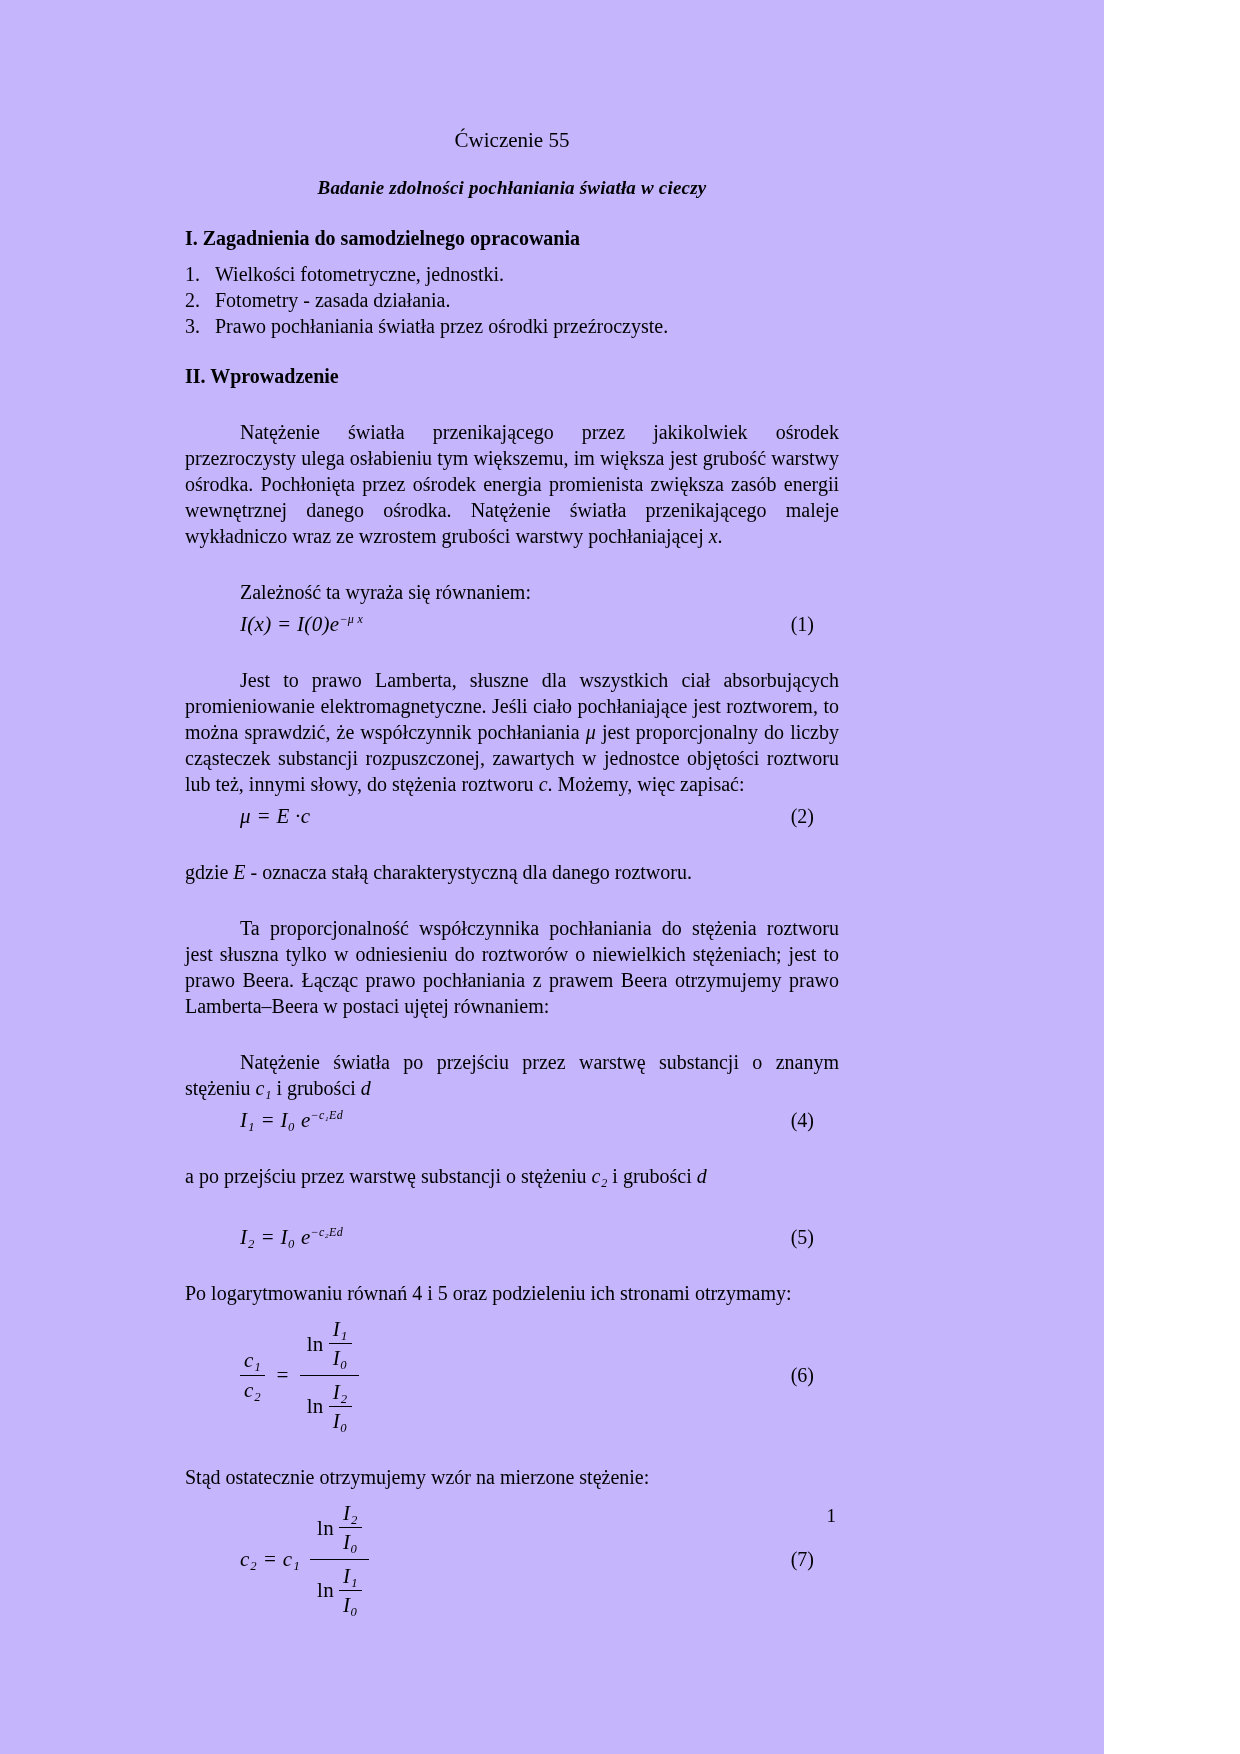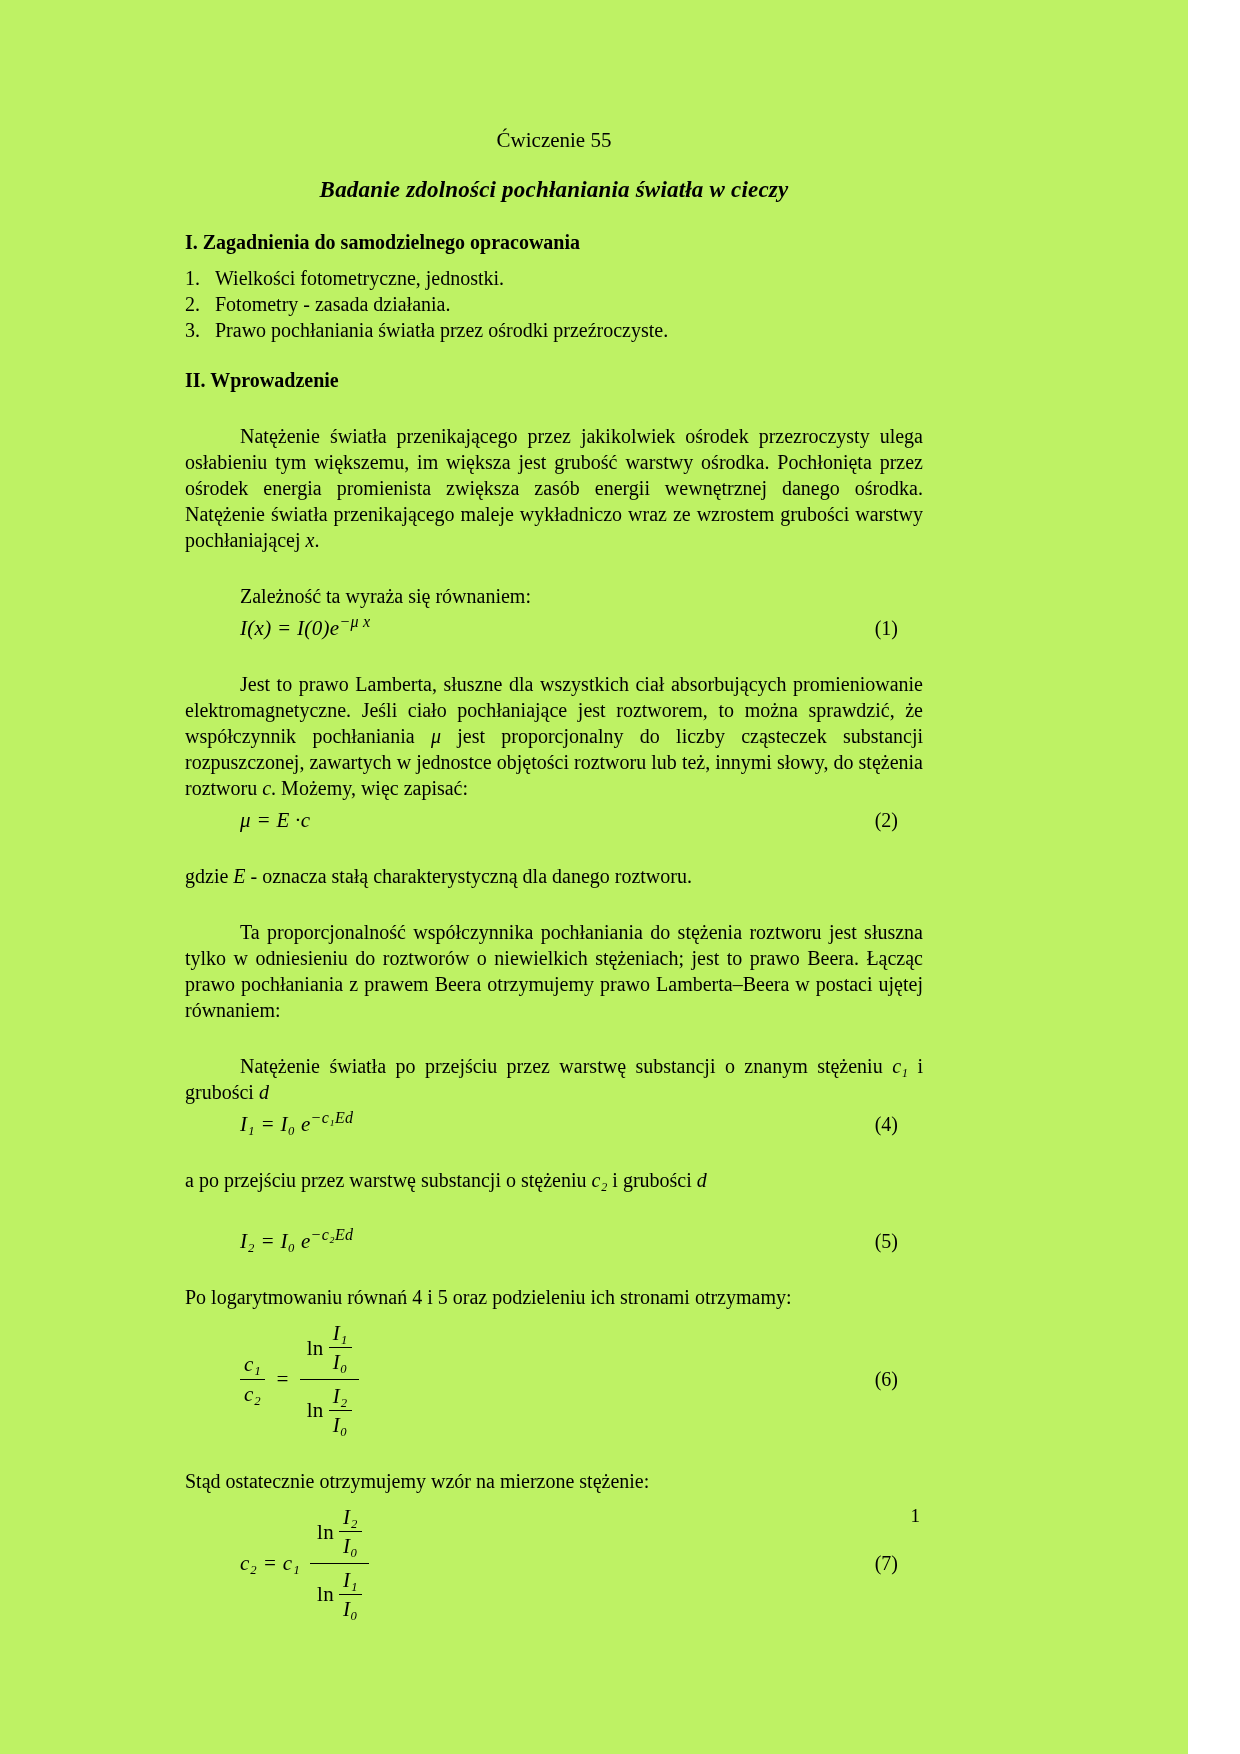--- a/index.html
+++ b/index.html
@@ -3,35 +3,35 @@
 <meta charset="utf-8">
 <style>
   * { margin:0; padding:0; box-sizing:border-box; }
   html, body { background:#ffffff; }
   body {
     width:1240px;
     font-family:"Liberation Serif","DejaVu Serif",serif;
     color:#000000;
   }
   .page {
-    width:1188px;
+    width:1104px;
     height:1754px;
     position:relative;
-    background:#bef264;
+    background:#c4b5fd;
     padding:128px 265px 0 185px;
     overflow:hidden;
   }
   .doc-title {
     font-size:21px;
     font-weight:normal;
     text-align:center;
     margin-bottom:24px;
   }
   .doc-subtitle {
-    font-size:23px;
+    font-size:19px;
     font-weight:bold;
     font-style:italic;
     text-align:center;
     margin-bottom:26px;
     letter-spacing:0.2px;
   }
   .heading { font-size:20px; font-weight:bold; line-height:26px; }
   .h-first  { margin-bottom:10px; }
   .h-second { margin-top:24px; margin-bottom:4px; }
   .topic-list { list-style:none; }
@@ -47,21 +47,21 @@
   .indent { text-indent:55px; }
   .eq-row {
     display:flex;
     align-items:center;
     justify-content:space-between;
     padding-left:55px;
     padding-right:25px;
     margin:7px 0;
   }
   .eq { font-style:italic; font-size:21px; letter-spacing:0.3px; white-space:nowrap; }
-  .eq sup { font-size:16px; line-height:0;text-align:right; }
+  .eq sup { font-size:12px; line-height:0;text-align:right; }
   .eq-label { font-size:20px; font-style:normal; }
   .eq-gap-top { margin-top:36px; }
   .eq-frac-row { margin:10px 0; }
   .eq-flex {
     display:inline-flex;
     align-items:center;
     gap:10px;
     font-style:italic;
     font-size:21px;
     letter-spacing:0.3px;

